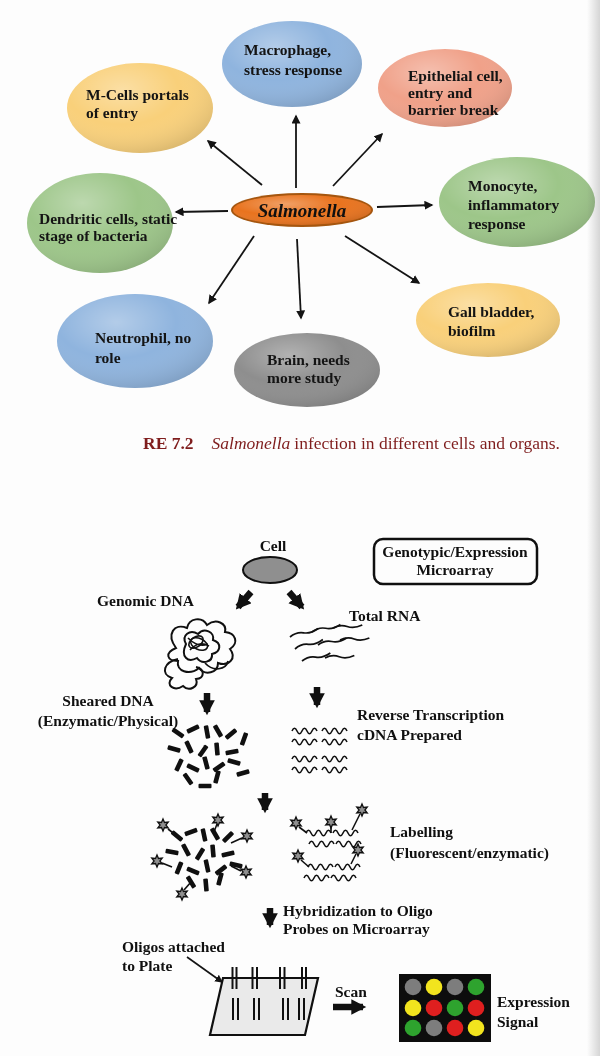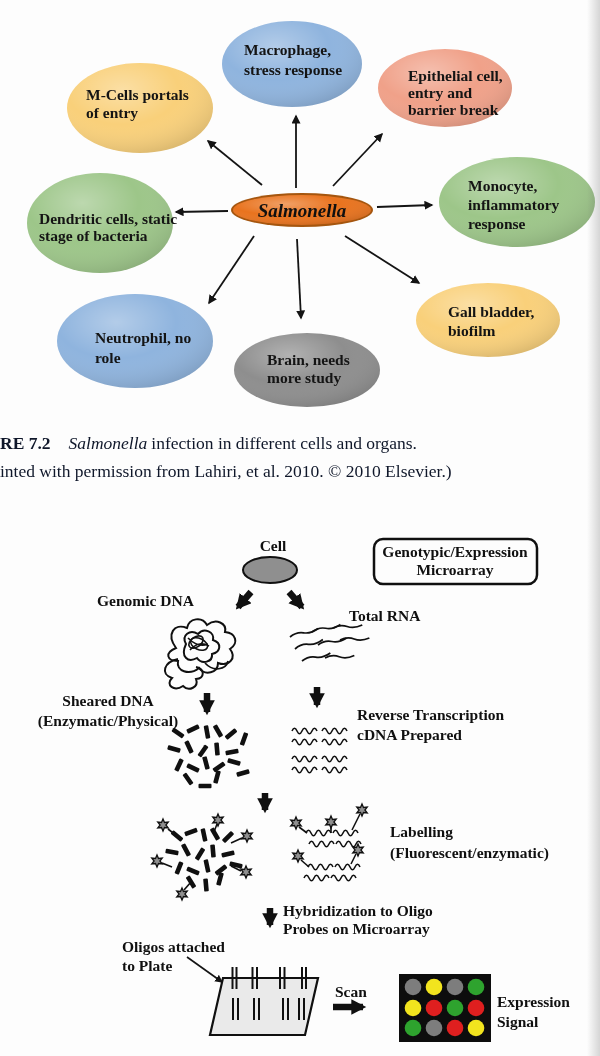--- a/index.html
+++ b/index.html
@@ -7,22 +7,22 @@
        font-family:"Liberation Serif", serif;}
   svg{position:absolute;left:0;display:block;}
   #fig1{top:0;}
   #fig2{top:520px;}
   .n{font:bold 15.5px "Liberation Serif", serif;fill:#141414;}
   .salm{font:italic bold 19px "Liberation Serif", serif;fill:#101010;}
   .d{font:bold 15.5px "Liberation Serif", serif;fill:#101010;}
   .thin{stroke:#141414;stroke-width:1.8;fill:none;}
   .bold-arrow{stroke:#101010;stroke-width:6.5;fill:none;}
   .ink{stroke:#101010;fill:none;}
-  .caption{position:absolute;left:0;top:433px;width:560px;color:#0f172a;
-           font-family:"Liberation Serif", serif;font-size:17.5px;}
+  .caption{position:absolute;left:0;top:433px;width:560px;color:#7f1d1d;
+           font-family:"Liberation Serif", serif;font-size:17.5px;text-align:right;}
   .cap-line{white-space:nowrap;}
   .cap-line + .cap-line{margin-top:7px;}
   .cap-bold{font-weight:bold;}
   .cap-italic{font-style:italic;margin-left:18px;margin-right:4px;}
   .edge-shade{position:absolute;top:0;right:0;width:13px;height:1056px;
               background:linear-gradient(to right, rgba(110,110,110,0), rgba(110,110,110,0.28));
               pointer-events:none;}
 </style>
 </head>
 <body>
@@ -114,21 +114,20 @@
   <g>
     <ellipse cx="302" cy="210" rx="71" ry="17" fill="#A5560F"></ellipse>
     <ellipse cx="302" cy="210" rx="69" ry="15" fill="#E9731E"></ellipse>
     <ellipse cx="302" cy="210" rx="69" ry="15" fill="url(#shade)"></ellipse>
     <text class="salm" x="302" y="217" text-anchor="middle">Salmonella</text>
   </g>
 </svg>
 
 <div class="caption">
   <div class="cap-line"><span class="cap-bold">RE 7.2</span><span class="cap-italic">Salmonella</span><span>infection in different cells and organs.</span></div>
-  <div class="cap-line">inted with permission from Lahiri, et al. 2010. © 2010 Elsevier.)</div>
 </div>
 
 <svg id="fig2" width="600" height="536" viewBox="0 0 600 536">
   <defs>
     <path id="wv" d="M0 0 q2.5 -5.5 5 0 t5 0 t5 0 t5 0 t5 0" stroke="#101010" stroke-width="1.6" fill="none"></path>
     <path id="rna" d="M0 0 q7 -4.5 14 -2.5 q7 2 15 -2.5" stroke="#101010" stroke-width="1.7" fill="none"></path>
     <rect id="bar" x="-6.5" y="-2.3" width="13" height="4.6" rx="1" fill="#101010"></rect>
     <polygon id="star" points="0,-6 1.5,-2.5 5.2,-3 2.9,0 5.2,3 1.5,2.5 0,6 -1.5,2.5 -5.2,3 -2.9,0 -5.2,-3 -1.5,-2.5" fill="#8F8F8F" stroke="#101010" stroke-width="1.3"></polygon>
   </defs>
 

